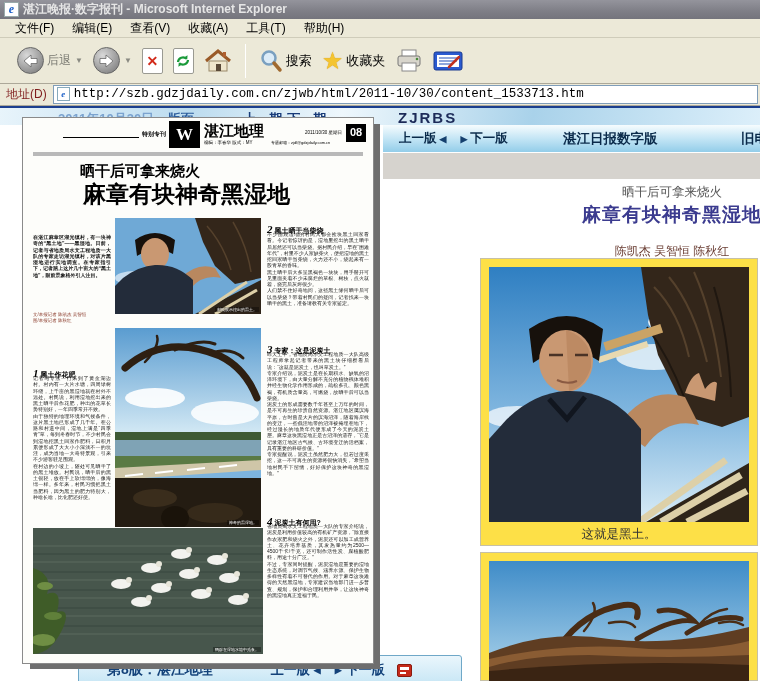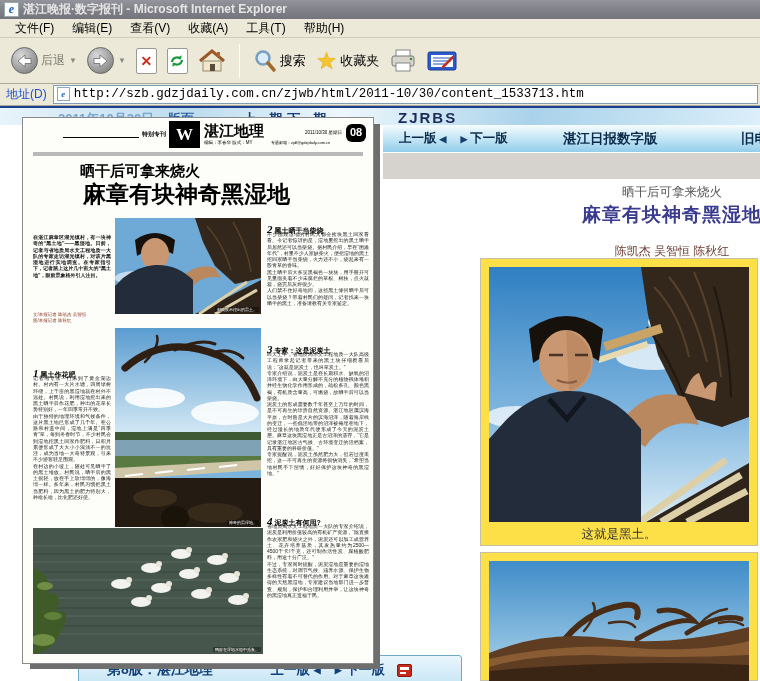--- a/index.html
+++ b/index.html
@@ -15,38 +15,38 @@
             display:flex; align-items:center; justify-content:center;
             font:italic bold 12px "Liberation Serif",serif; color:#1f62c8; }
 
   
   .menubar { height:19px; background:#ece9d8; border-bottom:1px solid #cfccba;
              display:flex; align-items:center; padding-left:6px; }
   .menubar span { font-size:12px; color:#000; padding:0 9px; cursor:default; }
 
   
   .toolbar { height:46px; background:#ece9d8; border-bottom:1px solid #aca899;
-             display:flex; align-items:center; padding-left:6px; }
+             display:flex; align-items:center; padding-left:12px; }
   .tbtn { display:flex; align-items:center; gap:3px; padding:2px 5px; height:40px; }
   .navcirc { width:27px; height:27px; border-radius:50%;
              background:radial-gradient(circle at 35% 30%, #d9d9d9, #8c8c8c 75%, #6e6e6e);
              border:1px solid #666; display:flex; align-items:center; justify-content:center; }
   .navcirc svg { display:block; }
   .tlabel { font-size:12px; color:#7a7a72; }
   .drop { font-size:8px; color:#8a8a82; margin-left:1px; }
   .doc { width:21px; height:26px; background:#fff; border:1px solid #9a9a92;
          border-radius:2px; display:flex; align-items:center; justify-content:center; position:relative; }
   .stop-x { color:#d22a1a; font-weight:bold; font-size:14px; }
   .tsep { width:1px; height:34px; background:#b8b5a4; border-right:1px solid #fff; margin:0 8px; }
   .tbig { font-size:13px; color:#000; }
 
   
   .addrbar { height:22px; background:#ece9d8; border-bottom:1px solid #aca899;
              display:flex; align-items:center; padding:1px 2px 2px 6px; gap:6px; }
-  .addrbar label { font-size:12px; color:#1d4ed8; white-space:nowrap; }
+  .addrbar label { font-size:12px; color:#7f1d1d; white-space:nowrap; }
   .addrfield { flex:1; height:19px; background:#fff; border:1px solid #7f9db9;
                display:flex; align-items:center; gap:4px; padding:0 3px; }
   .page-ico { width:13px; height:14px; background:#fff; border:1px solid #8ab;
               font:italic bold 9px "Liberation Serif",serif; color:#1f62c8;
               display:flex; align-items:center; justify-content:center; }
   .addrfield input { flex:1; border:0; outline:0; font:12.5px "Liberation Mono",monospace; color:#000; background:transparent; }
 
   
   .content { position:relative; width:760px; height:575px; background:#fff; overflow:hidden; }
 
@@ -96,21 +96,21 @@
   .mast-tag { position:absolute; left:119px; top:13px; font-size:6px; font-weight:bold; color:#000; }
   .mast-logo { position:absolute; left:146px; top:3px; width:31px; height:27px; background:#000;
                color:#fff; font:bold 17px "Liberation Serif",serif;
                display:flex; align-items:center; justify-content:center; }
   .mast-title { position:absolute; left:181px; top:4px; font-size:15px; font-weight:bold; color:#000; }
   .mast-meta { position:absolute; left:181px; top:22px; font-size:4.5px; color:#000; }
   .mast-contact { position:absolute; left:248px; top:22px; font-size:4px; color:#000; }
   .mast-issue { position:absolute; left:282px; top:12px; font-size:4.5px; color:#000; }
   .mast-page { position:absolute; right:7px; top:6px; width:20px; height:18px; background:#000;
                color:#fff; font-size:11px; font-weight:bold;
-               display:flex; align-items:center; justify-content:center;border-radius:6px; }
+               display:flex; align-items:center; justify-content:center; }
   .mast-rule { position:absolute; left:10px; top:34px; right:10px; height:4px; background:#b9b9b9; }
   .p-sub { position:absolute; left:57px; top:44px; font-size:15px; font-weight:bold; color:#000; }
   .p-head { position:absolute; left:60px; top:62px; width:290px; font-size:23px;
             font-weight:bold; color:#000; letter-spacing:0px; white-space:nowrap; }
   .p-intro { position:absolute; left:10px; top:116px; width:78px; font-size:5px; font-weight:bold;
              color:#111; text-align:justify; overflow:hidden; height:74px; }
   .p-byline { position:absolute; left:10px; top:194px; width:78px; font-size:4.5px; color:#8a3a2a; }
   .sec-head { position:absolute; font-weight:bold; color:#000; white-space:nowrap; }
   .sec-head .n { font:italic bold 11px "Liberation Serif",serif; margin-right:2px; }
   .sec-head .t { font-size:7px; font-weight:bold; }

